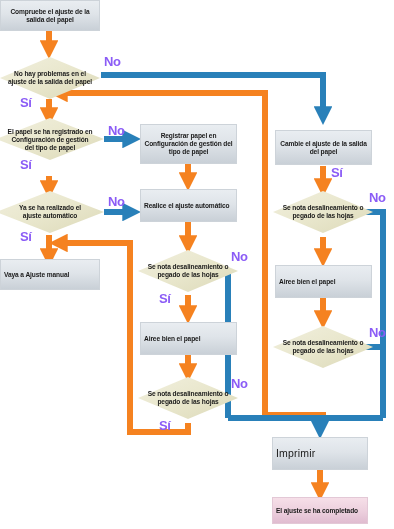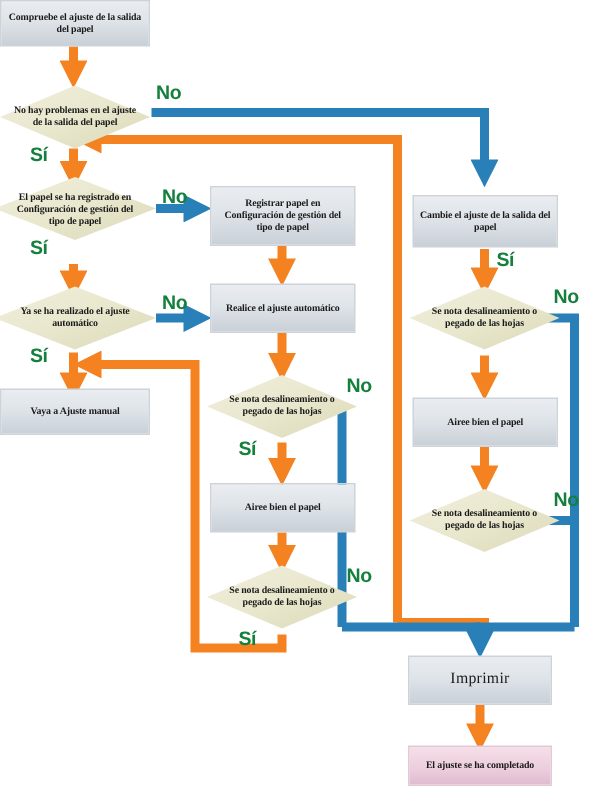--- a/index.html
+++ b/index.html
@@ -1,31 +1,31 @@
 <!DOCTYPE html>
 <html><head>
 <meta charset="utf-8">
 <style>
   html,body{margin:0;padding:0;background:#ffffff;}
   body{width:394px;height:529px;position:relative;overflow:hidden;
        font-family:"Liberation Sans","DejaVu Sans",sans-serif;}
   #chart{position:absolute;left:0;top:0;width:394px;height:529px;}
 
   .node{position:absolute;box-sizing:border-box;display:flex;align-items:center;
-        justify-content:center;text-align:center;line-height:1.18;color:#1a1a1a;
-        font-size:6.6px;font-weight:700;letter-spacing:-0.1px;padding:2px 3px;font-family:Liberation Serif, serif;}
+        justify-content:flex-start;text-align:center;line-height:1.18;color:#1a1a1a;
+        font-size:6.6px;font-weight:700;letter-spacing:-0.1px;padding:2px 3px;}
   .proc{background:linear-gradient(180deg,#e9edf1 0%,#dfe4e9 45%,#c9d0d7 100%);
         border:1px solid #cdd3d9;}
   .proc.big{font-size:10.5px;font-weight:400;letter-spacing:0.2px;}
   .term{background:linear-gradient(180deg,#f6dfe8 0%,#eccfdd 55%,#e0bcd0 100%);
         border:1px solid #e3c8d6;}
   .dec{background:transparent;border:0;}
   .dec .dtext{position:relative;z-index:2;width:100%;}
 
-  .lbl{position:absolute;font-size:13px;font-weight:700;color:#15803d;
+  .lbl{position:absolute;font-size:13px;font-weight:700;color:#8b5cf6;
        font-family:"Liberation Sans","DejaVu Sans",sans-serif;letter-spacing:-0.3px;}
 </style>
 </head>
 <body>
 
 <svg id="chart" viewBox="0 0 394 529" xmlns="http://www.w3.org/2000/svg">
   <defs>
     <linearGradient id="gproc" x1="0" y1="0" x2="0" y2="1">
       <stop offset="0%" stop-color="#eaeef2"></stop>
       <stop offset="45%" stop-color="#dfe5ea"></stop>

